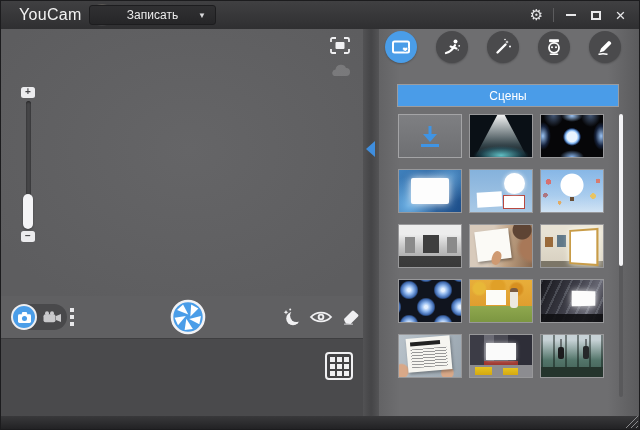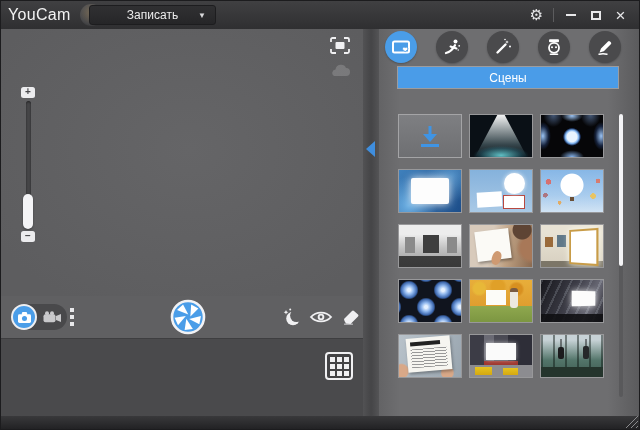--- a/index.html
+++ b/index.html
@@ -5,21 +5,21 @@
   html,body{margin:0;padding:0;background:#111;}
   *{box-sizing:border-box;}
   .window{
     position:relative;width:640px;height:430px;overflow:hidden;
     font-family:"Liberation Sans","DejaVu Sans",sans-serif;
     background:#5f5f61;border:1px solid #1c1c1e;
   }
   
   .titlebar{position:absolute;top:0;left:0;right:0;height:28px;
     background:linear-gradient(#404042,#2f2f31);display:flex;align-items:center;}
-  .logo{margin-left:7px;font-size:16px;color:#f2f2f2;letter-spacing:.3px;}
+  .logo{margin-left:18px;font-size:16px;color:#f2f2f2;letter-spacing:.3px;}
   .badge{width:22px;height:22px;margin-left:9px;border-radius:50%;
     background:radial-gradient(circle at 50% 40%, rgba(205,175,125,.40), rgba(160,160,160,.18) 65%, rgba(120,120,120,0) 90%);}
   .record-btn{position:absolute;left:88px;top:4px;width:127px;height:20px;
     background:linear-gradient(#303032,#262628);border:1px solid #1d1d1f;border-radius:3px;
     color:#ececec;font-size:12px;display:flex;align-items:center;justify-content:center;cursor:default;}
   .record-arrow{position:absolute;right:9px;top:50%;transform:translateY(-50%);font-size:8px;color:#d8d8da;}
   .win-controls{position:absolute;right:6px;top:0;height:28px;display:flex;align-items:center;}
   .tb-btn{width:25px;height:28px;display:flex;align-items:center;justify-content:center;color:#e6e6e8;}
   .gear{font-size:15px;}
   .tb-sep{width:1px;height:14px;background:#5c5c5e;margin:0 4px;}
@@ -66,21 +66,21 @@
     background:linear-gradient(90deg,#525254 0%,#464648 45%,#464648 55%,#545456 100%);}
   .collapse-arrow{position:absolute;top:112px;left:3px;width:0;height:0;
     border-top:8px solid transparent;border-bottom:8px solid transparent;border-right:9px solid #3f8ede;}
   
   .right-panel{flex:1;position:relative;
     background:linear-gradient(90deg,#636365 0%,#6e6e70 8%,#6e6e70 88%,#5b5b5d 100%);}
   .mode-icons{position:absolute;top:2px;left:6px;display:flex;gap:19px;}
   .mode-circle{width:32px;height:32px;border-radius:50%;background:#4a4a4c;
     display:flex;align-items:center;justify-content:center;box-shadow:0 1px 2px rgba(0,0,0,.25);}
   .mode-circle.active{background:#4a9de8;}
-  .tabs{position:absolute;top:37px;left:18px;width:222px;height:23px;display:flex;
+  .tabs{position:absolute;top:55px;left:18px;width:222px;height:23px;display:flex;
     border:1px solid #9c9c9e;}
   .tab{flex:1;display:flex;align-items:center;justify-content:center;font-size:12px;
     color:#e8e8ea;background:#3e3e40;}
   .tab.active{background:#4a9ce8;color:#fff;}
   .scrollbar{position:absolute;left:240px;top:85px;width:4px;height:283px;background:#59595b;border-radius:2px;}
   .scroll-thumb{position:absolute;top:0;left:0;width:4px;height:152px;background:#f4f4f6;border-radius:2px;}
   
   .grid{position:absolute;top:85px;left:19px;display:grid;grid-template-columns:repeat(3,64px);
     grid-auto-rows:44px;column-gap:7px;row-gap:11px;}
   .thumb{width:64px;height:44px;border:1px solid #98989a;position:relative;overflow:hidden;background:#333;}

